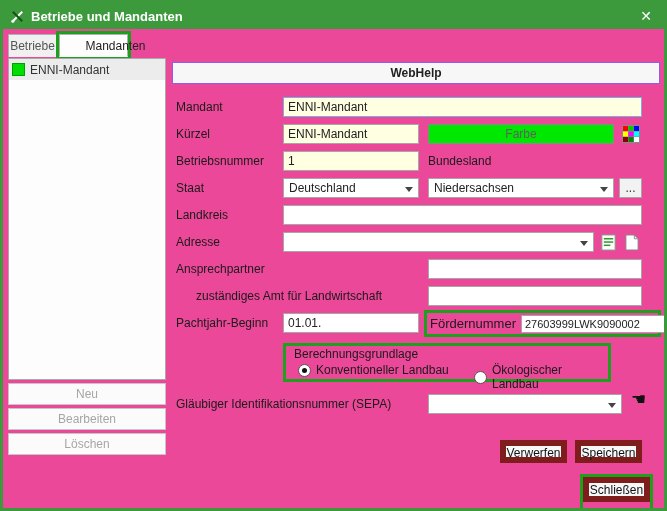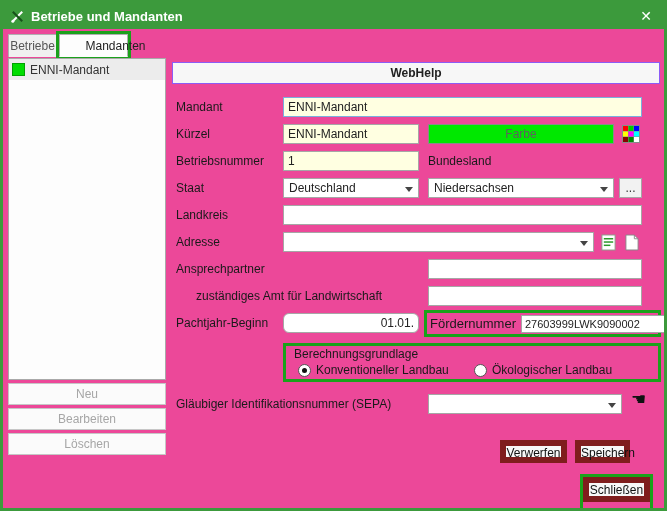--- a/index.html
+++ b/index.html
@@ -20,21 +20,21 @@
 
   .side-btn { position:absolute; left:5px; width:158px; height:22px; background:#fbfbfb; border:1px solid #c6c6c6; color:#a6a6a6; font-size:12px; font-family:inherit; text-align:center; }
 
   #webhelp { position:absolute; left:169px; top:59px; width:488px; height:22px; border:1px solid #8b5cf6; background:#f7f7f7; font-size:12px; font-weight:bold; color:#222; display:flex; align-items:center; justify-content:center; }
 
   .lbl { position:absolute; font-size:12px; color:#1a1a1a; white-space:nowrap; }
 
   .inp { position:absolute; height:20px; border:1px solid #a6a6a6; background:#fff; font-family:inherit; font-size:12px; color:#222; padding:0 4px; }
   .inp.yellow { background:#ffffe1; }
   .inp.focus { border:1px solid #7aaede; }
-  .inp.right { text-align:right;border-radius:6px; }
+  .inp.right { text-align:left; }
 
   .sel { position:absolute; height:20px; border:1px solid #a6a6a6; background:#fff; font-size:12px; color:#222; display:flex; align-items:center; padding:0 18px 0 5px; }
   .arr { position:absolute; right:5px; top:8px; width:0; height:0; border-left:4px solid transparent; border-right:4px solid transparent; border-top:5px solid #444; }
 
   .mini-btn { position:absolute; height:20px; background:#f2f2f2; border:1px solid #a6a6a6; font-family:inherit; font-size:12px; color:#333; }
 
   .farbe-btn { position:absolute; left:425px; top:121px; width:186px; height:20px; background:#00e800; border:1px solid #8a8a8a; font-family:inherit; font-size:12px; color:#5f5f5f; }
 
   .icon-box { position:absolute; display:flex; align-items:center; justify-content:center; }
 
@@ -151,40 +151,40 @@
   <input class="inp" style="left: 425px; top: 283px; width: 214px;" value="">
   <input class="inp right" style="left: 280px; top: 310px; width: 136px;" value="01.01.">
 
   <div class="hl" style="left:421px;top:307px;width:237px;height:27px;">
     <div class="foerder-inner">
       <span class="flabel">Fördernummer</span>
       <input value="27603999LWK9090002" style="">
     </div>
   </div>
 
-  <div class="hl" style="left:280px;top:340px;width:378px;height:39px;">
+  <div class="hl" style="left:280px;top:340px;width:328px;height:39px;">
     <div style="position:relative;width:100%;height:100%;">
       <span class="grp-title">Berechnungsgrundlage</span>
       <label class="radio" style="left:188px;">
         <span class="rb"></span>
         <span>Ökologischer Landbau</span>
       </label>
       <label class="radio" style="left:12px;">
         <span class="rb checked"></span>
         <span>Konventioneller Landbau</span>
       </label>
     </div>
   </div>
 
   <div class="sel" style="left:425px;top:391px;width:194px;">
     <span></span>
     <span class="arr"></span>
   </div>
   <span class="hand">☚</span>
 
   <button class="green-btn" style="left:497px;top:437px;width:67px;">Verwerfen</button>
-  <button class="green-btn" style="left:572px;top:437px;width:55px;">Speichern</button>
+  <button class="green-btn" style="left:572px;top:437px;width:67px;">Speichern</button>
 
   <div class="hl" style="left:577px;top:471px;width:73px;height:43px;">
     <button class="green-btn" style="position:static;width:67px;height:25px;display:block;">Schließen</button>
   </div>
 
 </div>
 
 </body></html>

